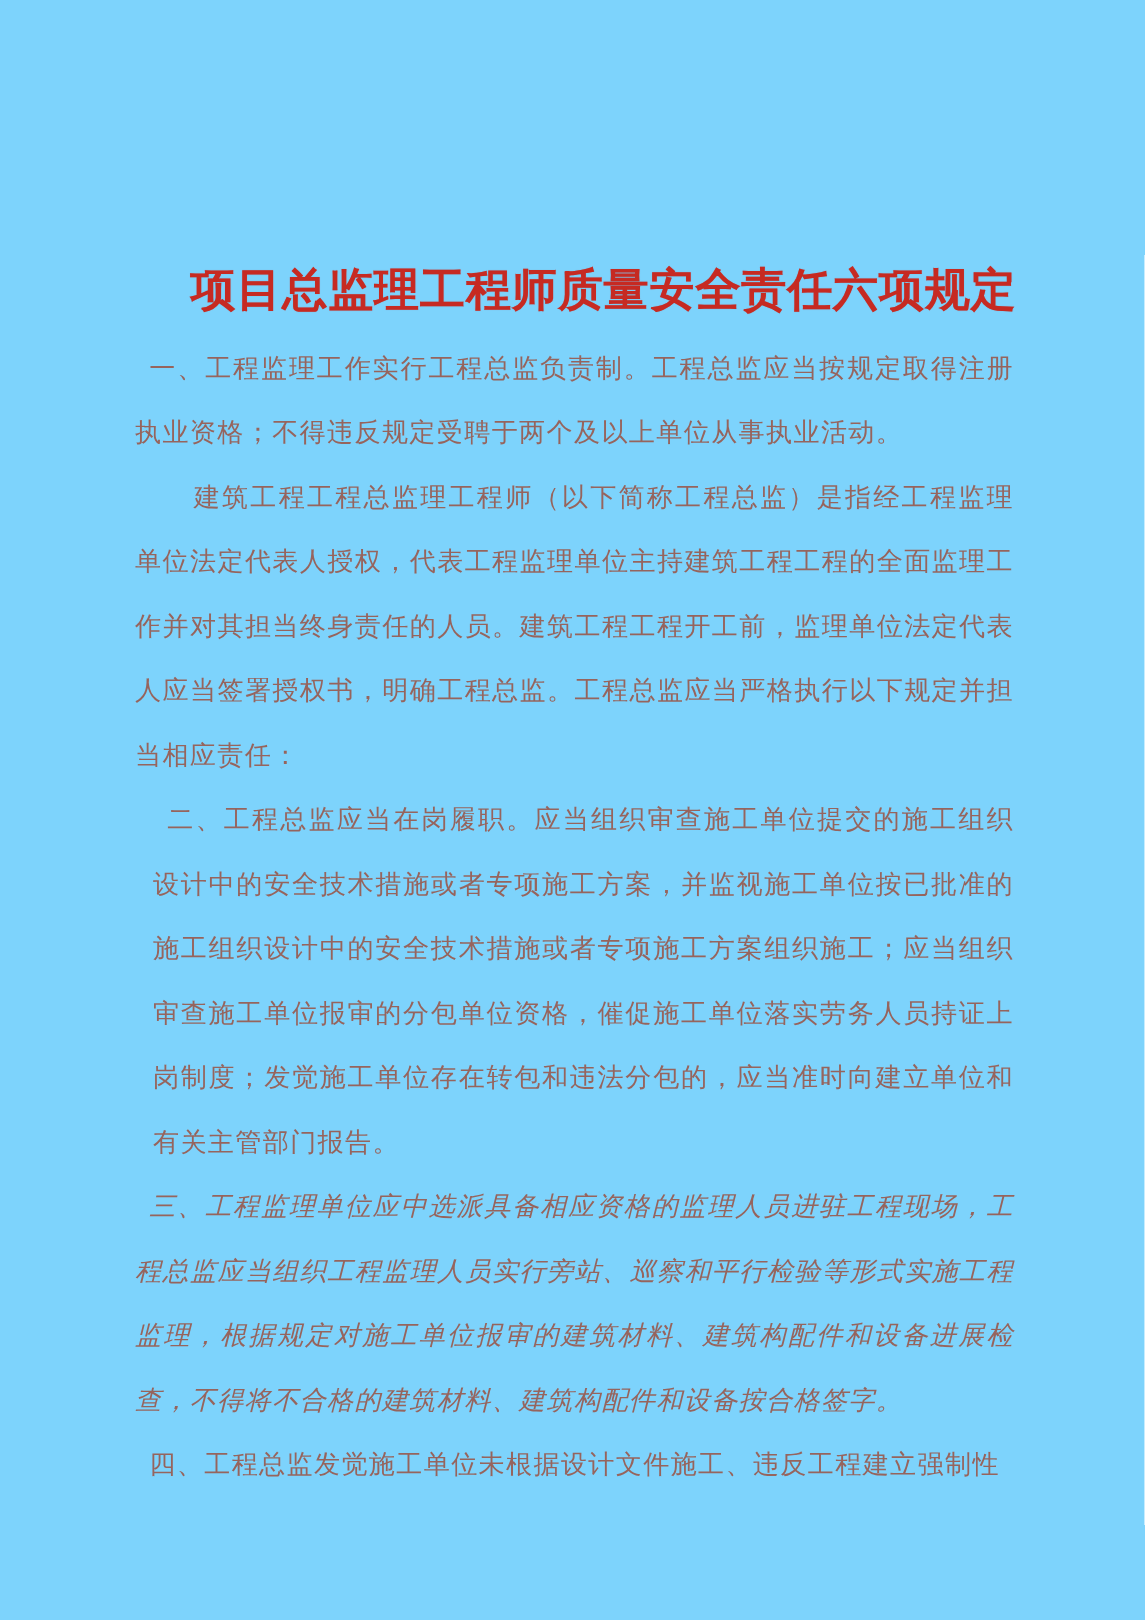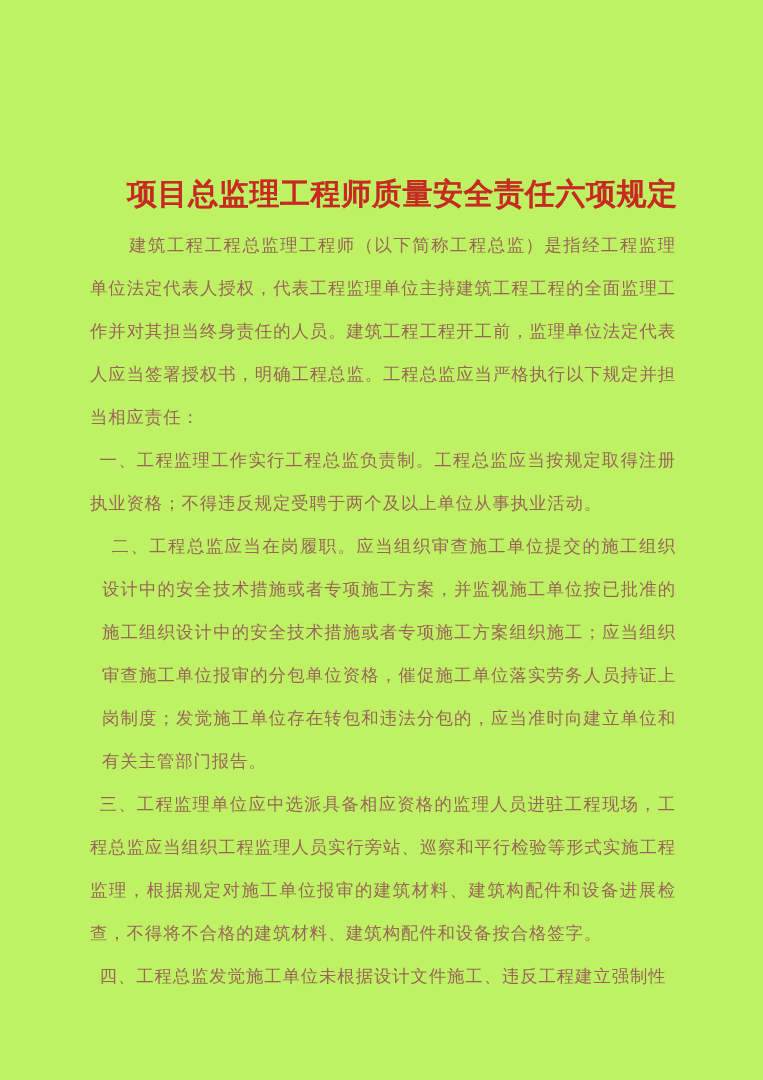--- a/index.html
+++ b/index.html
@@ -62,29 +62,29 @@
 
   .para.indent-full { text-indent: 2.25em; }
   .para.indent-half { text-indent: 0.55em; }
 
   
   .body-block { filter: saturate(0.92); }
 </style>
 </head>
 <body>
 
-<div class="page" style="background: #bef264;">
+<div class="page" style="background: #7dd3fc;">
 
   <h1 class="doc-title" style="color: rgb(198, 42, 34);">项目总监理工程师质量安全责任六项规定</h1>
 
   <div class="body-block">
+    <p class="para indent-half" style="color: rgb(156, 95, 85);">一、工程监理工作实行工程总监负责制。工程总监应当按规定取得注册执业资格；不得违反规定受聘于两个及以上单位从事执业活动。</p>
+
     <p class="para indent-full" style="color: rgb(156, 95, 85);">建筑工程工程总监理工程师（以下简称工程总监）是指经工程监理单位法定代表人授权，代表工程监理单位主持建筑工程工程的全面监理工作并对其担当终身责任的人员。建筑工程工程开工前，监理单位法定代表人应当签署授权书，明确工程总监。工程总监应当严格执行以下规定并担当相应责任：</p>
-
-    <p class="para indent-half" style="color: rgb(156, 95, 85);">一、工程监理工作实行工程总监负责制。工程总监应当按规定取得注册执业资格；不得违反规定受聘于两个及以上单位从事执业活动。</p>
 
     <p class="para indent-half" style="color: rgb(156, 95, 85); margin-left: 12px;">二、工程总监应当在岗履职。应当组织审查施工单位提交的施工组织设计中的安全技术措施或者专项施工方案，并监视施工单位按已批准的施工组织设计中的安全技术措施或者专项施工方案组织施工；应当组织审查施工单位报审的分包单位资格，催促施工单位落实劳务人员持证上岗制度；发觉施工单位存在转包和违法分包的，应当准时向建立单位和有关主管部门报告。</p>
 
-    <p class="para indent-half" style="color: rgb(156, 95, 85);">三、工程监理单位应中选派具备相应资格的监理人员进驻工程现场，工程总监应当组织工程监理人员实行旁站、巡察和平行检验等形式实施工程监理，根据规定对施工单位报审的建筑材料、建筑构配件和设备进展检查，不得将不合格的建筑材料、建筑构配件和设备按合格签字。</p>
+    <p class="para indent-half" style="color: rgb(156, 95, 85); font-style: italic;">三、工程监理单位应中选派具备相应资格的监理人员进驻工程现场，工程总监应当组织工程监理人员实行旁站、巡察和平行检验等形式实施工程监理，根据规定对施工单位报审的建筑材料、建筑构配件和设备进展检查，不得将不合格的建筑材料、建筑构配件和设备按合格签字。</p>
 
     <p class="para indent-half" style="color: rgb(156, 95, 85);">四、工程总监发觉施工单位未根据设计文件施工、违反工程建立强制性</p>
   </div>
 
 </div>
 
 </body></html>

